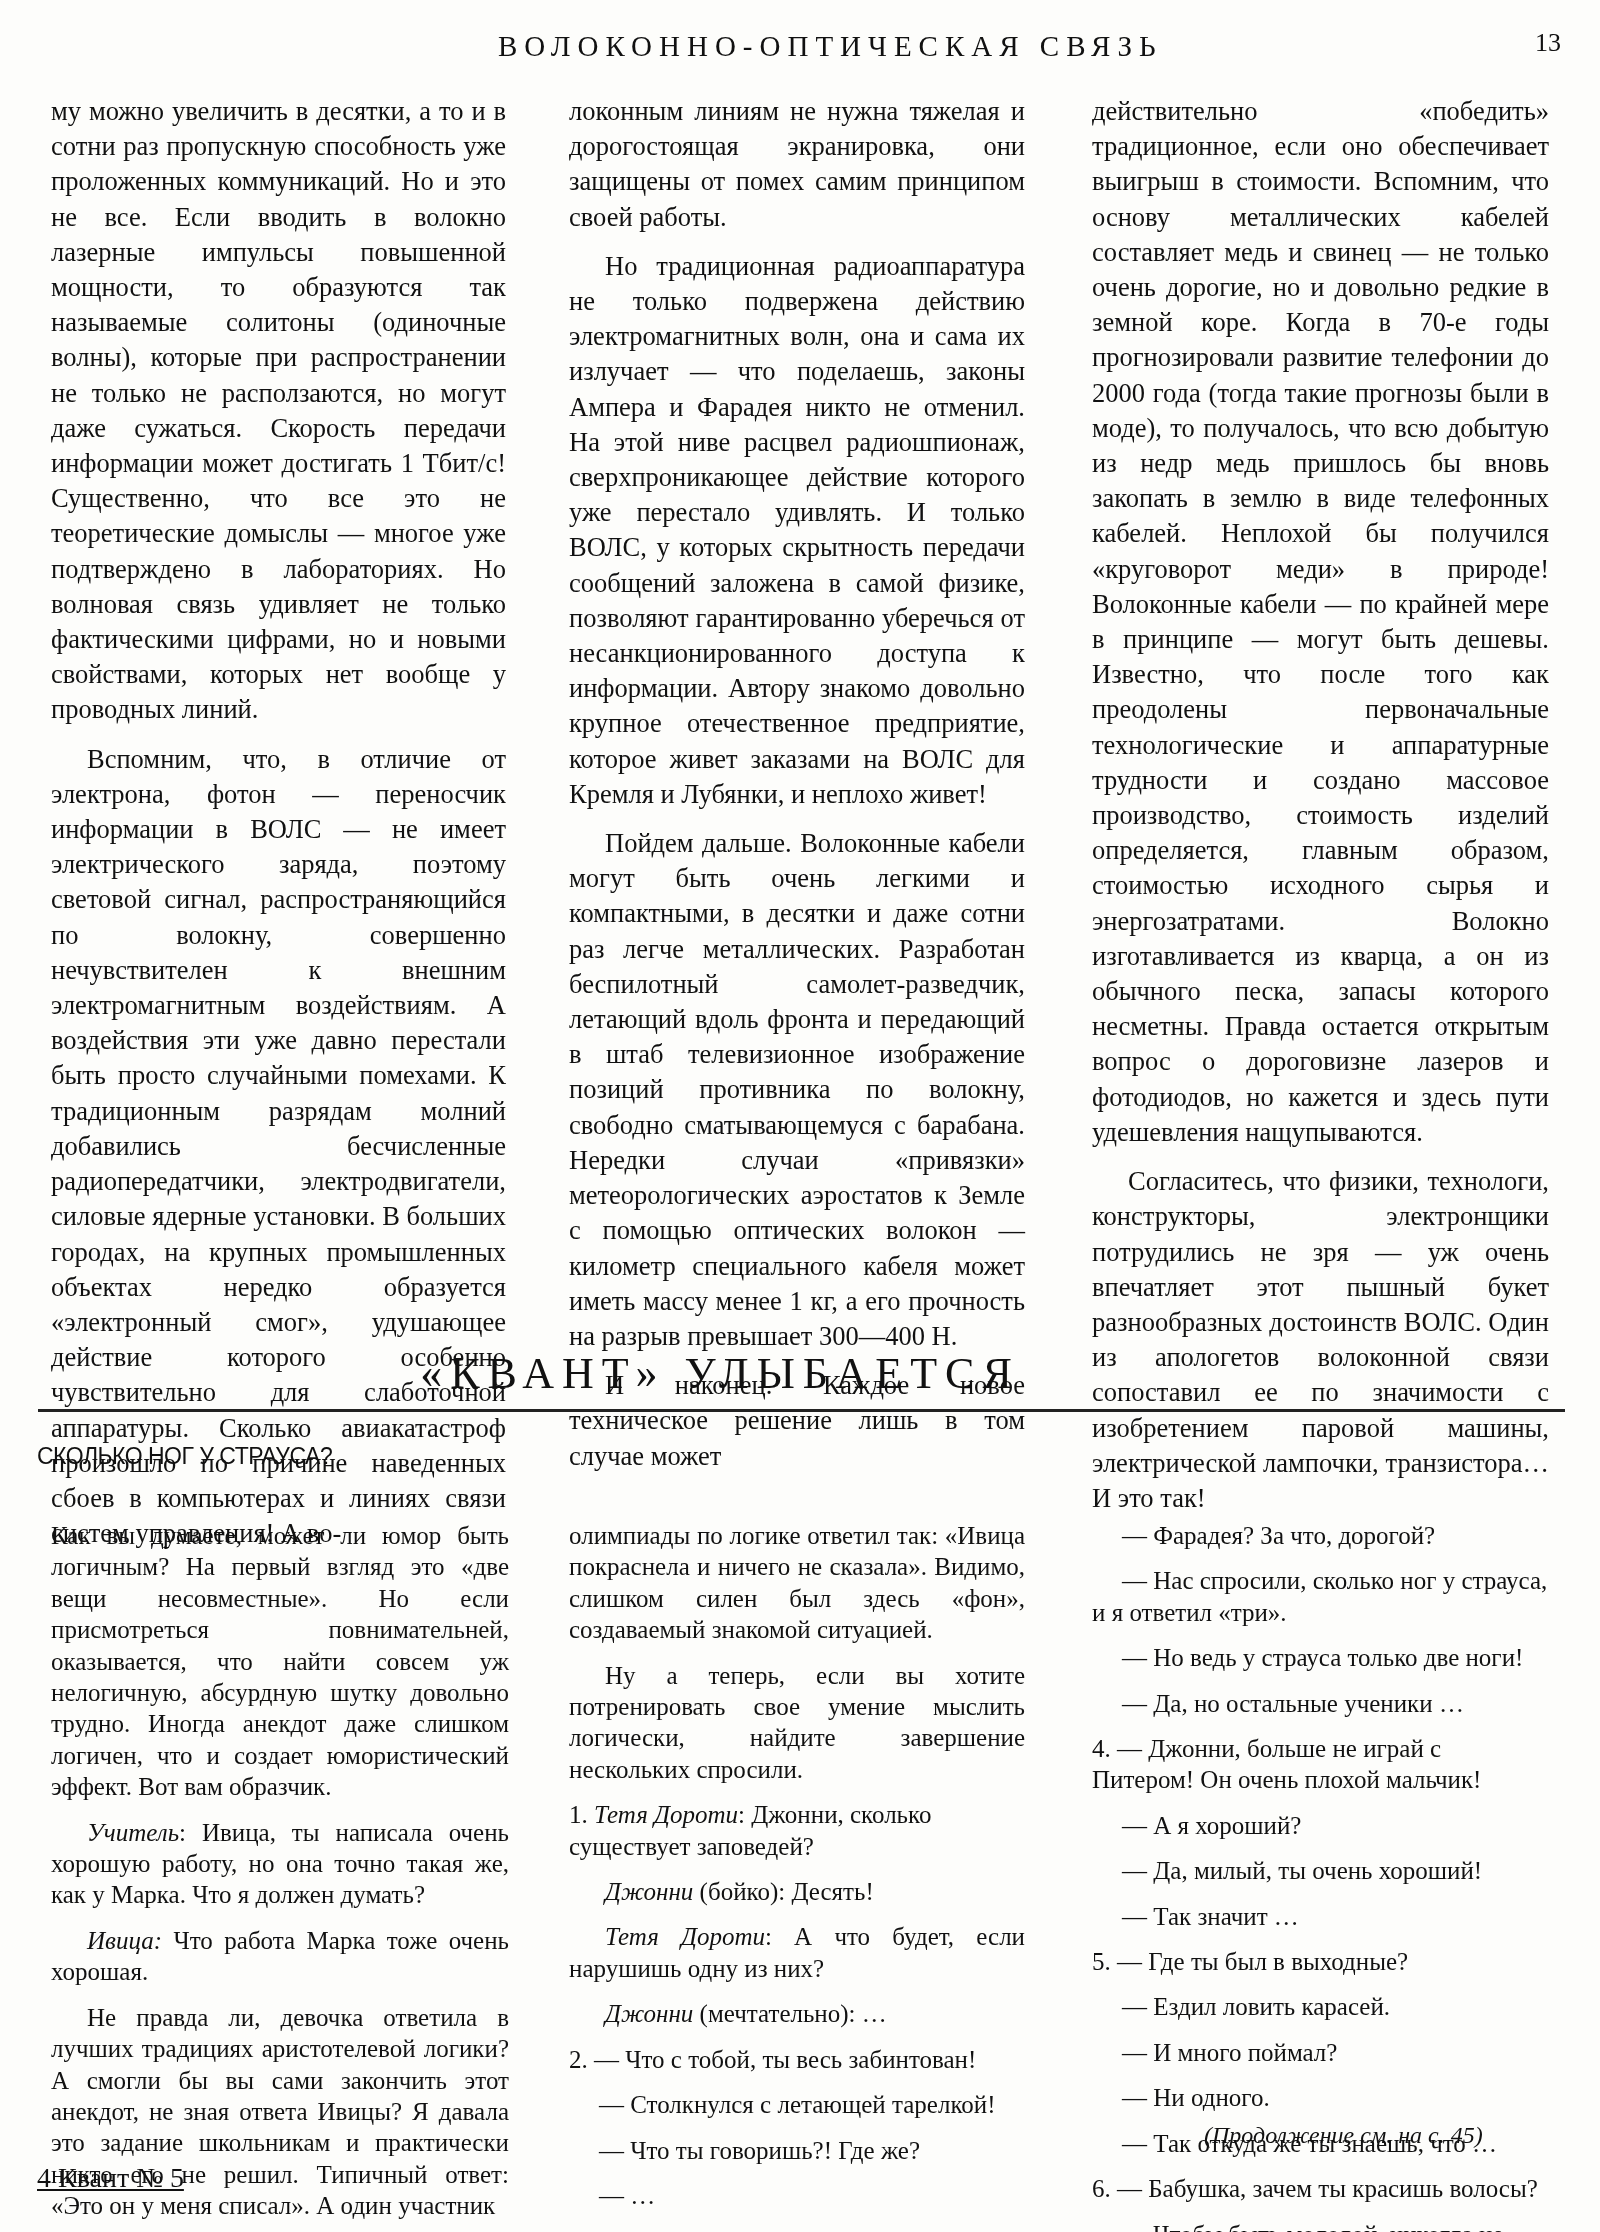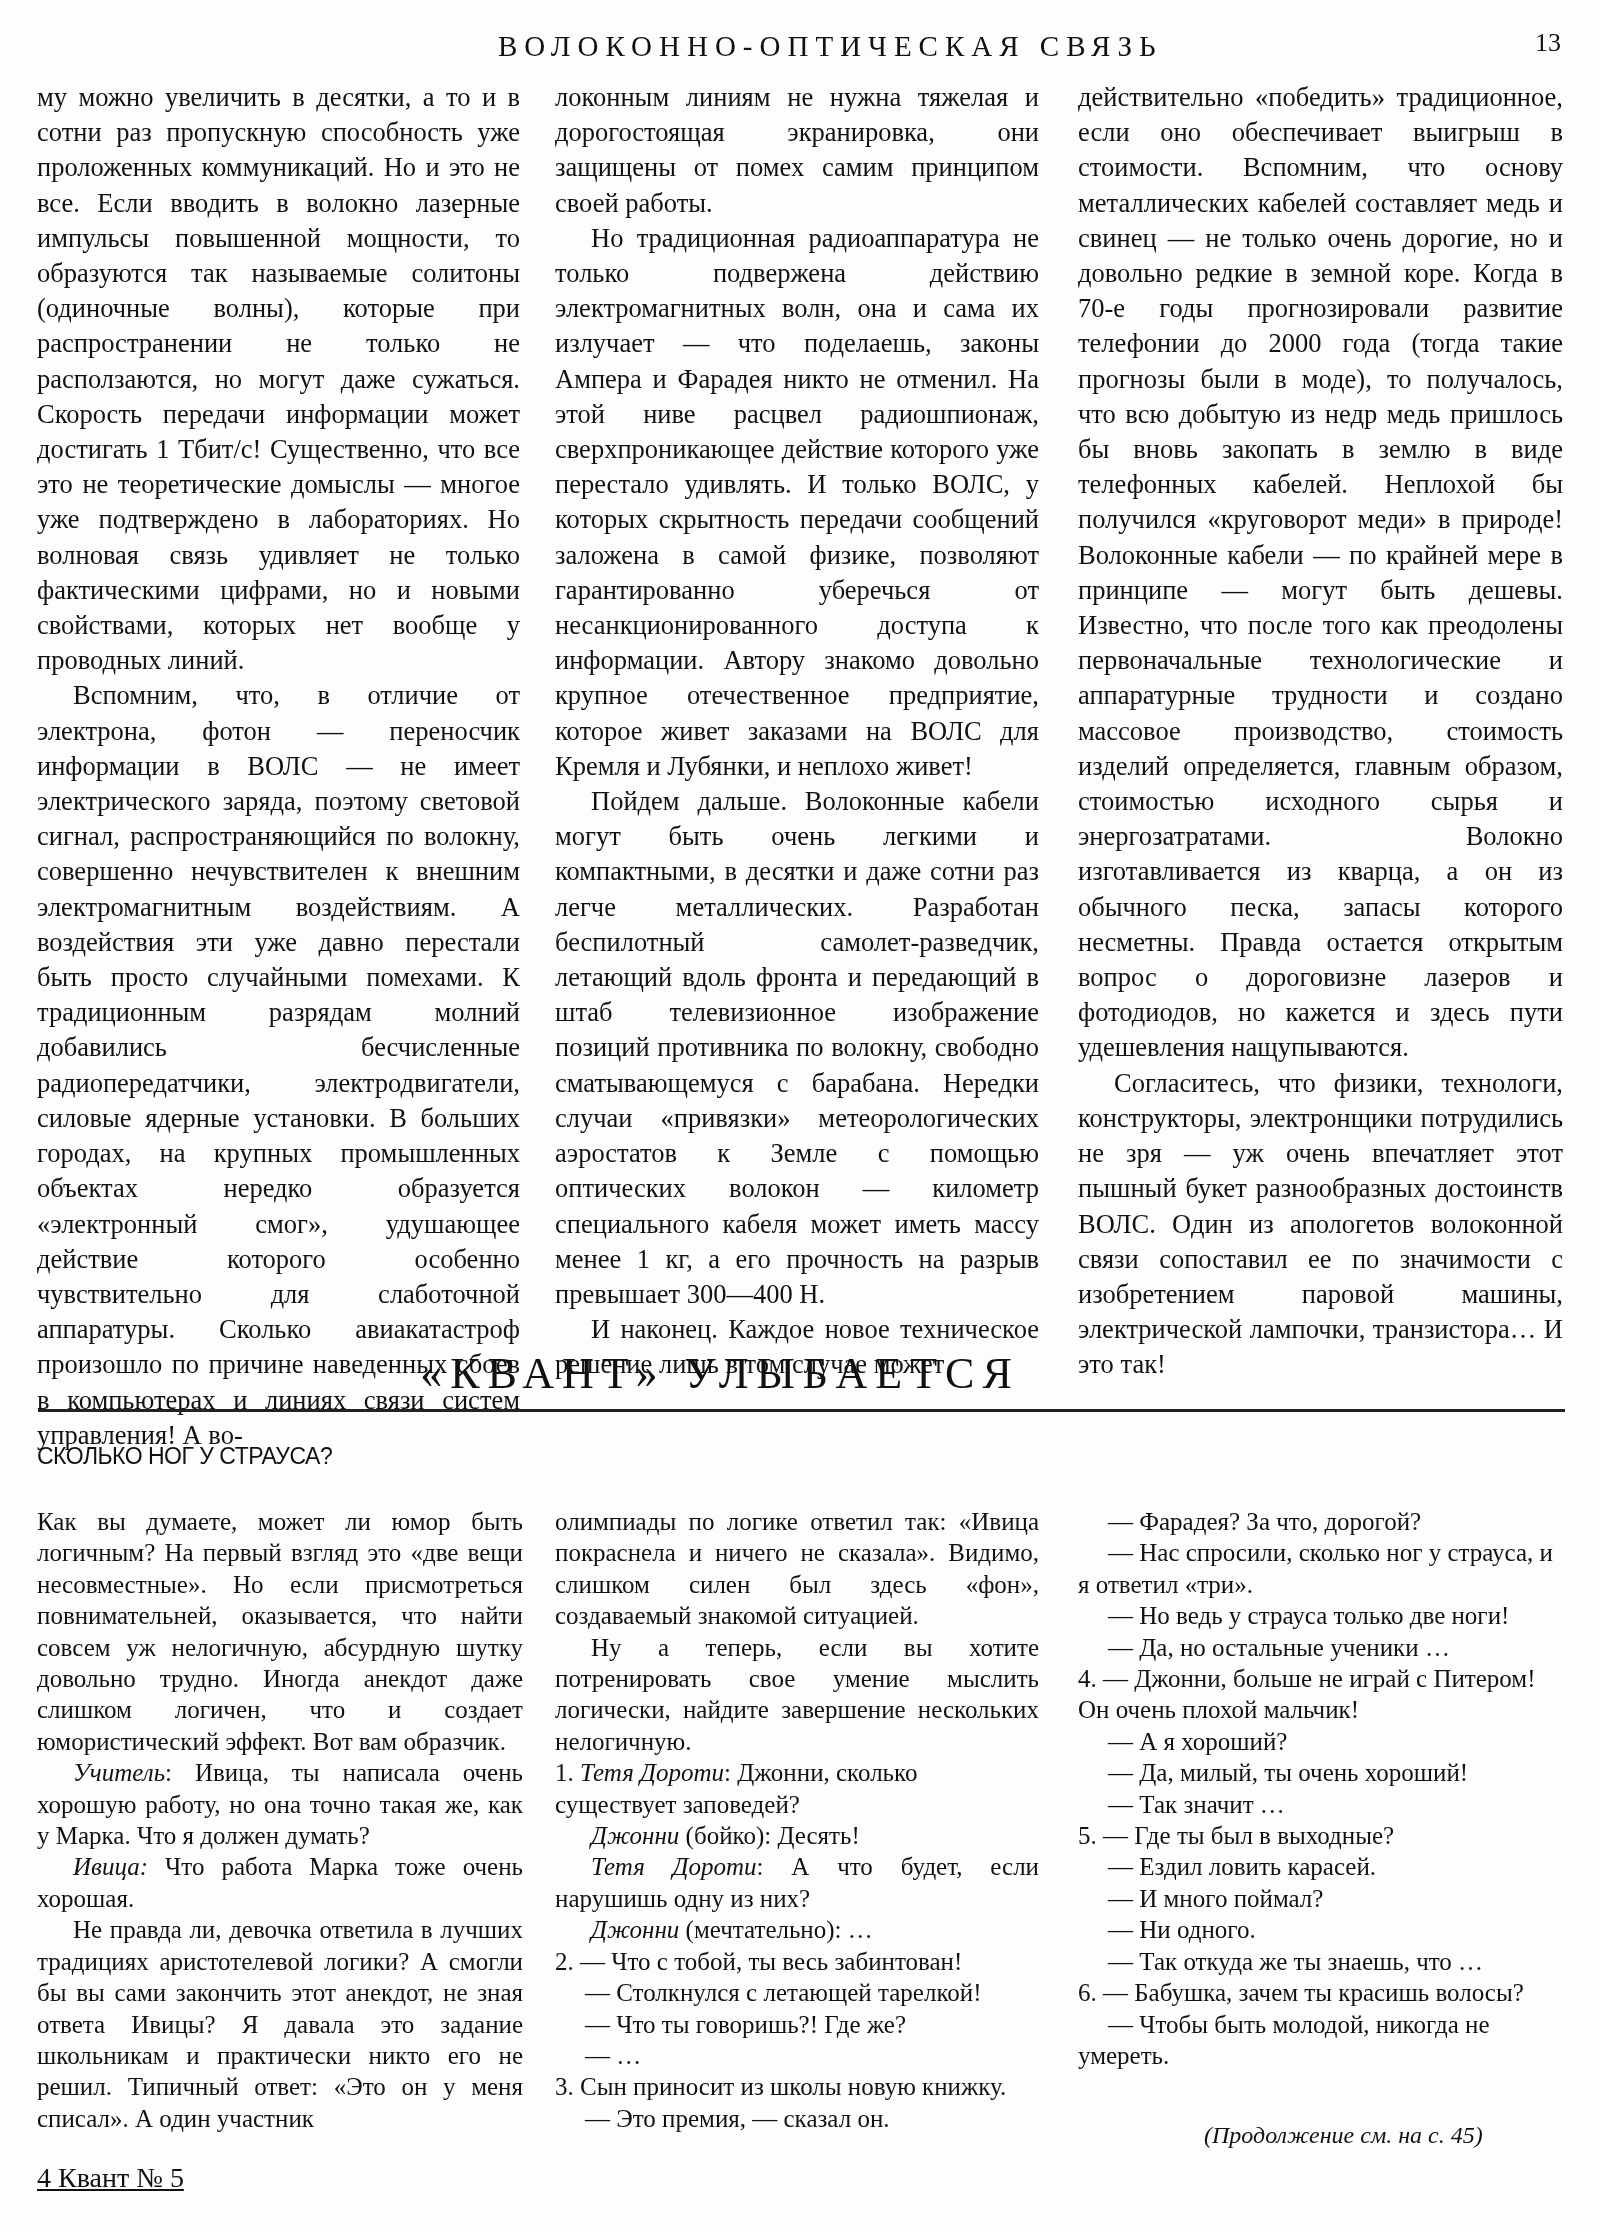--- a/index.html
+++ b/index.html
@@ -3,21 +3,21 @@
 <meta charset="utf-8">
 <style>
   html, body { margin:0; padding:0; background:#fdfdfb; }
   body { width:1600px; height:2232px; position:relative; overflow:hidden;
          font-family:"Liberation Serif","DejaVu Serif",serif; color:#111; }
   .running-head { position:absolute; top:30px; left:0; width:1600px; height:30px; }
   .running-title { position:absolute; left:498px; top:0; font-size:29px; letter-spacing:7px;
          font-family:"Liberation Serif",serif; }
   .page-num { position:absolute; left:1535px; top:-2px; font-size:26px; }
   .col { position:absolute; font-size:26.5px; line-height:35.2px; text-align:justify; }
-  .col p { margin:0; }
+  .col p { margin:14px; }
   .col p.indent { text-indent:36px; }
   .top1 { left:37px; top:80px; width:483px; }
   .top2 { left:555px; top:80px; width:484px; }
   .top3 { left:1078px; top:80px; width:485px; }
   .section-title { position:absolute; top:1348px; left:0; width:1440px; text-align:center;
          font-size:44px; letter-spacing:8px; font-family:"Liberation Serif",serif; }
   .rule { position:absolute; top:1409px; left:38px; width:1527px; height:3px; background:#222; }
   .subtitle { position:absolute; top:1443px; left:37px; font-family:"Liberation Sans",sans-serif;
          font-size:23px; letter-spacing:-0.5px; }
   .bot { font-size:25px; line-height:31.4px; }
@@ -61,21 +61,21 @@
 <div class="subtitle">СКОЛЬКО НОГ У СТРАУСА?</div>
 
 <div class="col bot bot1">
     <p><span>Как вы думаете, может ли юмор быть логичным? На первый взгляд это «две вещи несовместные». Но если присмотреться повнимательней, оказывается, что найти совсем уж нелогичную, абсурдную шутку довольно трудно. Иногда анекдот даже слишком логичен, что и создает юмористический эффект. Вот вам образчик.</span></p>
     <p class="indent"><span class="it">Учитель</span><span>: Ивица, ты написала очень хорошую работу, но она точно такая же, как у Марка. Что я должен думать?</span></p>
     <p class="indent"><span class="it">Ивица:</span><span> Что работа Марка тоже очень хорошая.</span></p>
     <p class="indent"><span>Не правда ли, девочка ответила в лучших традициях аристотелевой логики? А смогли бы вы сами закончить этот анекдот, не зная ответа Ивицы? Я давала это задание школьникам и практически никто его не решил. Типичный ответ: «Это он у меня списал». А один участник</span></p>
   </div>
 <div class="col bot bot2">
     <p><span>олимпиады по логике ответил так: «Ивица покраснела и ничего не сказала». Видимо, слишком силен был здесь «фон», создаваемый знакомой ситуацией.</span></p>
-    <p class="indent"><span>Ну а теперь, если вы хотите потренировать свое умение мыслить логически, найдите завершение нескольких нелогичную.</span></p>
+    <p class="indent"><span>Ну а теперь, если вы хотите потренировать свое умение мыслить логически, найдите завершение нескольких спросили.</span></p>
     <p class="num"><span>1. </span><span class="it">Тетя Дороти</span><span>: Джонни, сколько существует заповедей?</span></p>
     <p class="indent"><span class="it">Джонни</span><span> (бойко): Десять!</span></p>
     <p class="indent"><span class="it">Тетя Дороти</span><span>: А что будет, если нарушишь одну из них?</span></p>
     <p class="indent"><span class="it">Джонни</span><span> (мечтательно): …</span></p>
     <p class="num"><span>2. — Что с тобой, ты весь забинтован!</span></p>
     <p class="dlg"><span>— Столкнулся с летающей тарелкой!</span></p>
     <p class="dlg"><span>— Что ты говоришь?! Где же?</span></p>
     <p class="dlg"><span>— …</span></p>
     <p class="num"><span>3. Сын приносит из школы новую книжку.</span></p>
     <p class="dlg"><span>— Это премия, — сказал он.</span></p>

